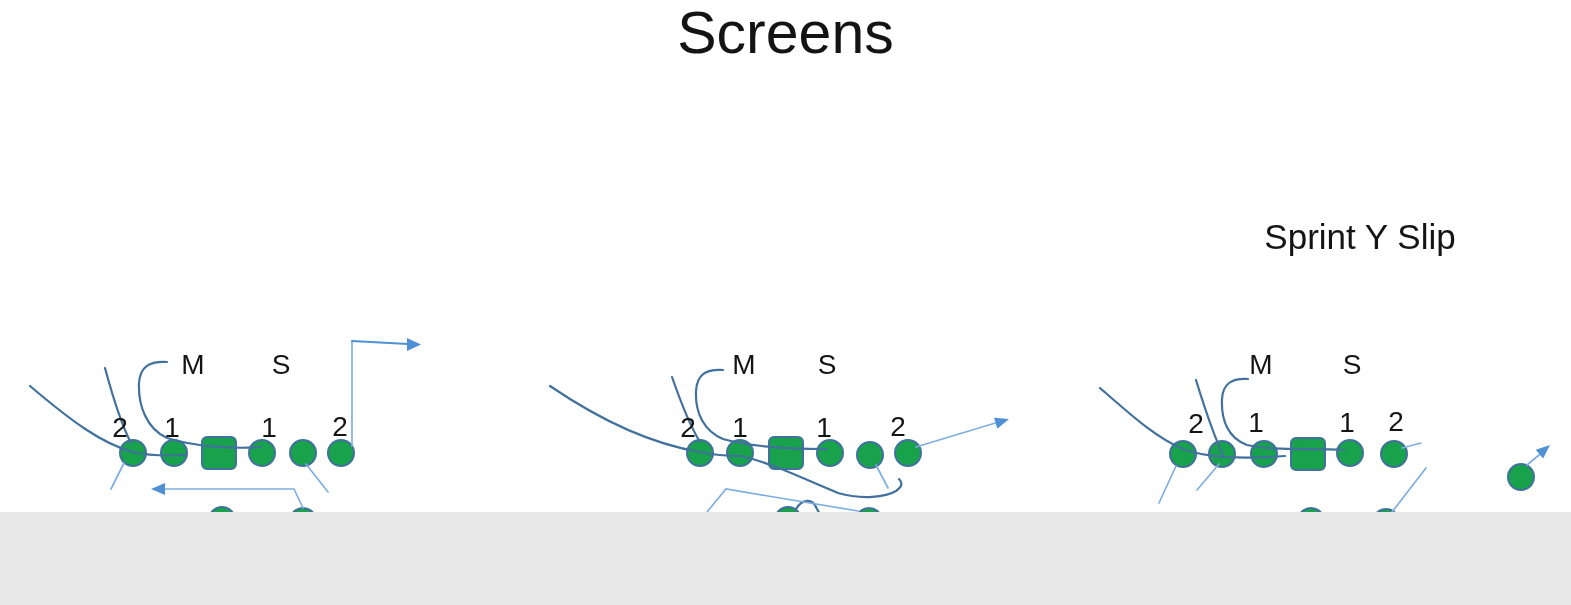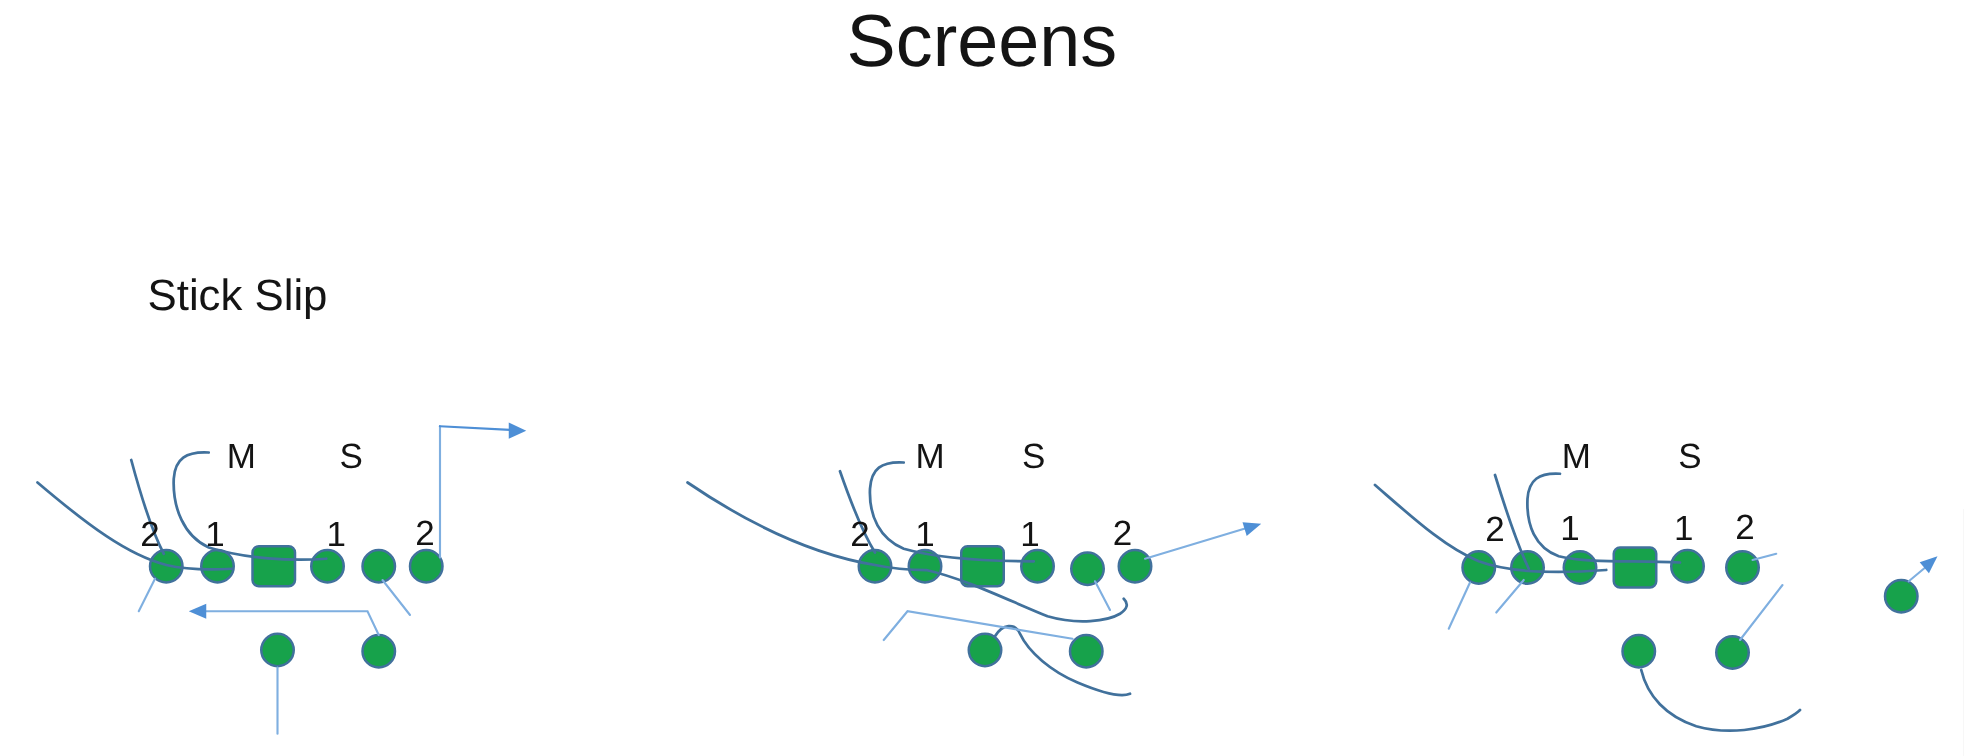--- a/index.html
+++ b/index.html
@@ -1,20 +1,20 @@
 <!DOCTYPE html>
 <html style="--background: #ffffff; --player-fill: #17a24b; --player-stroke: #41719c; --route-dark: #41719c; --route-light: #7fafe0; --arrow-accent: #4e8fd6; --label-text: #141414;"><head>
 <meta charset="utf-8">
 <style>
   html, body { margin: 0; padding: 0; }
   body { background: #e8e8e8; }
   .slide {
     position: relative;
     width: 1571px;
-    height: 605px;
+    height: 512px;
     background: var(--background, #ffffff);
     overflow: hidden;
     font-family: "Liberation Sans", sans-serif;
   }
   .slide-title {
     position: absolute;
     top: 0px; left: 0; width: 100%;
     text-align: center;
     font-size: 59px;
     font-weight: 300;
@@ -56,21 +56,21 @@
     text-anchor: middle;
   }
 </style>
 </head>
 <body>
 
 <div class="slide">
 
   <div class="slide-title">Screens</div>
 
-  <div class="play-title pt-1">Stick Slip</div>
+  <div class="play-title pt-3">Sprint Y Slip</div>
 
   <svg class="field" viewBox="0 0 1571 605" xmlns="http://www.w3.org/2000/svg">
 
     <g>
 
       <circle class="shape" cx="133" cy="453" r="13"></circle>
       <circle class="shape" cx="174" cy="453" r="13"></circle>
       <rect class="shape" x="202" y="437" width="34" height="32" rx="5"></rect>
       <circle class="shape" cx="262" cy="453" r="13"></circle>
       <circle class="shape" cx="303" cy="453" r="13"></circle>

